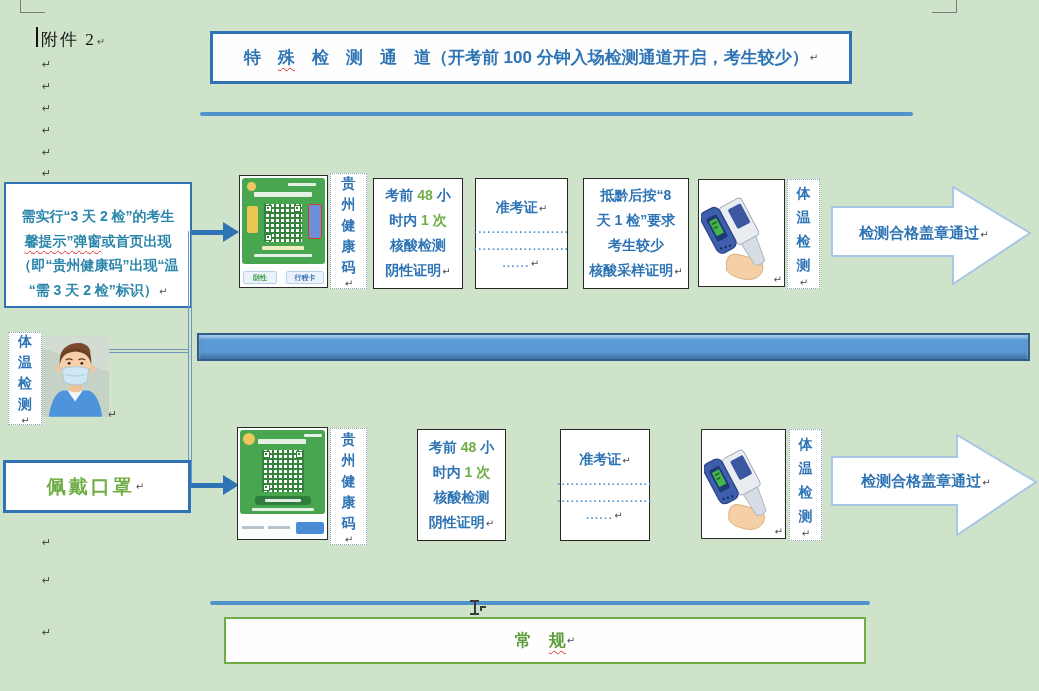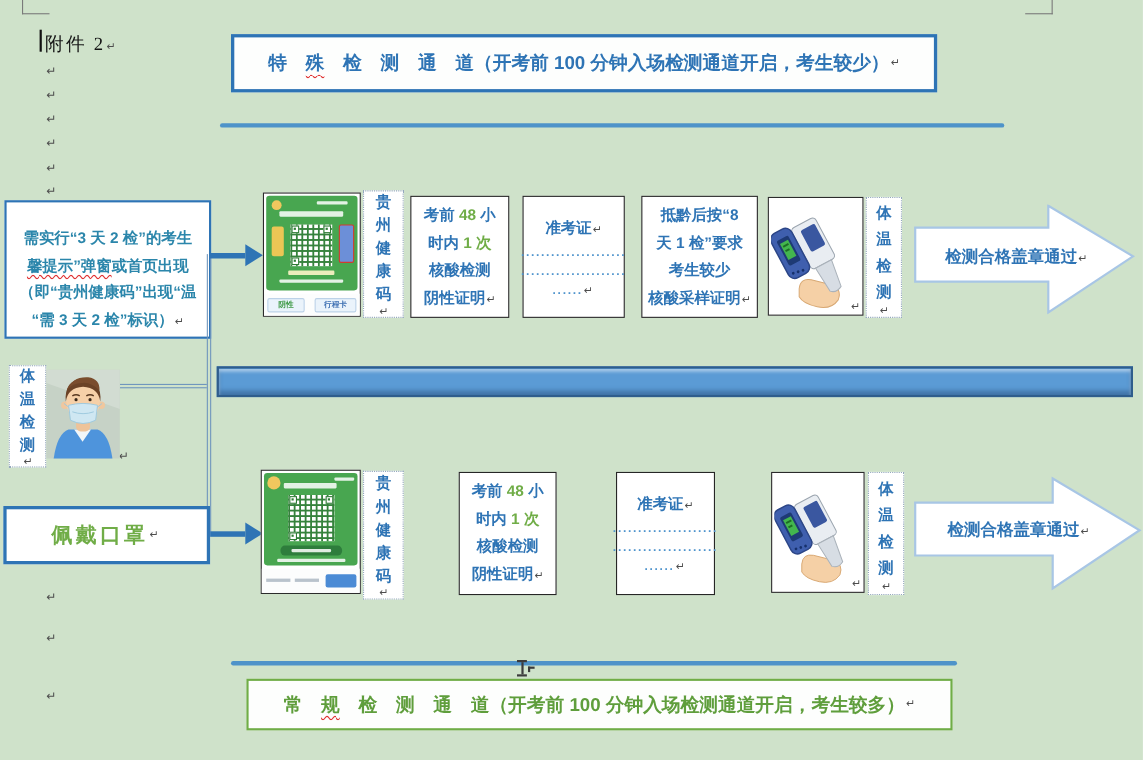--- a/index.html
+++ b/index.html
@@ -294,17 +294,16 @@
     <i style="left:0;top:0;width:9px;height:2px;"></i>
     <i style="left:3.5px;top:2px;width:2px;height:11px;"></i>
     <i style="left:0;top:13px;width:9px;height:2px;"></i>
     <i style="left:10px;top:6px;width:6px;height:1.5px;"></i>
     <i style="left:10px;top:6px;width:1.5px;height:5px;"></i>
   </div>
 
   <div class="titlebox regular">
     <span>常　</span>
       <span class="sq">规</span>
-      <span>　检　测　通　道（开考前 100 分钟入场检测通道开启，考生较多）</span>
       <span class="pil">↵</span>
   </div>
 
 </div>
 
 </body></html>

